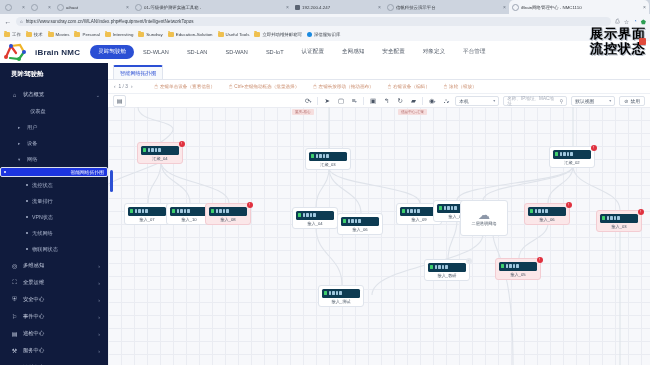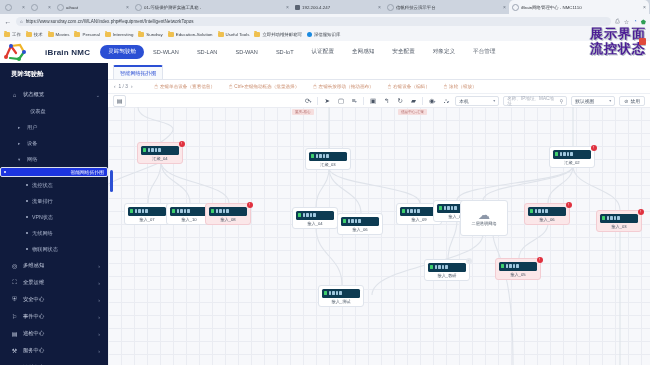--- a/index.html
+++ b/index.html
@@ -30,28 +30,28 @@
 
   .bookbar{position:relative;height:13px;background:#f3f5f9;display:flex;align-items:center;gap:5px;padding:0 4px;box-sizing:border-box;}
   .bm{display:flex;align-items:center;gap:2px;font-size:4.4px;color:#3a4049;white-space:nowrap;}
   .folder{width:6px;height:5px;background:#efc050;border-radius:1px;position:relative;flex:0 0 auto;}
   .folder:after{content:"";position:absolute;left:0;top:-1.2px;width:2.6px;height:1.4px;background:#efc050;border-radius:1px 1px 0 0;}
   .bmico{width:5px;height:5px;border-radius:50%;background:#1b8ae0;flex:0 0 auto;}
 
   
   .appbar{position:absolute;left:0;top:41px;width:650px;height:22px;background:#ffffff;display:flex;align-items:center;}
   .logo{width:34px;height:22px;position:relative;flex:0 0 auto;}
-  .brand{font-size:8px;font-weight:bold;color:#1b2a4a;letter-spacing:.2px;margin-left:11px;flex:0 0 auto;}
+  .brand{font-size:8px;font-weight:bold;color:#1b2a4a;letter-spacing:.2px;margin-left:1px;flex:0 0 auto;}
   .navitems{display:flex;align-items:center;gap:0px;margin-left:10px;}
   .navitem{font-size:5.6px;color:#4d5663;padding:0 9px;white-space:nowrap;}
   .navitem.active{background:#2b4fd4;color:#fff;border-radius:8px;padding:3px 8px;font-size:5.6px;}
 
   
   .wm{position:absolute;right:4px;top:26px;text-align:left;z-index:40;pointer-events:none;}
-  .wm div{font-size:13px;font-weight:bold;color:#4c1d95;line-height:15px;
+  .wm div{font-size:13px;font-weight:bold;color:#000000;line-height:15px;
           text-shadow:0 0 1px #b9c0cb,1px 1px 0 #aeb6c2,-1px 0 0 #c4cad4;letter-spacing:1px;}
   .wmbtn{position:absolute;right:0;top:12px;width:7px;height:7px;background:#e04b3c;border-radius:1px;}
 
   
   .side{position:absolute;left:0;top:63px;width:108px;height:302px;background:#101b3d;overflow:hidden;}
   .sidetitle{color:#fff;font-size:6.5px;font-weight:bold;padding:7px 0 7px 11px;}
   .srow{display:flex;align-items:center;gap:5px;height:17px;padding:0 8px 0 11px;color:#c5cde0;font-size:5.3px;box-sizing:border-box;}
   .srow .ic{width:7px;text-align:center;font-size:6px;color:#c5cde0;flex:0 0 auto;}
   .srow .car{margin-left:auto;font-size:5px;color:#8e99b5;}
   .ssub{display:flex;align-items:center;gap:4px;height:16px;padding-left:26px;color:#aab4cc;font-size:5.2px;box-sizing:border-box;}

